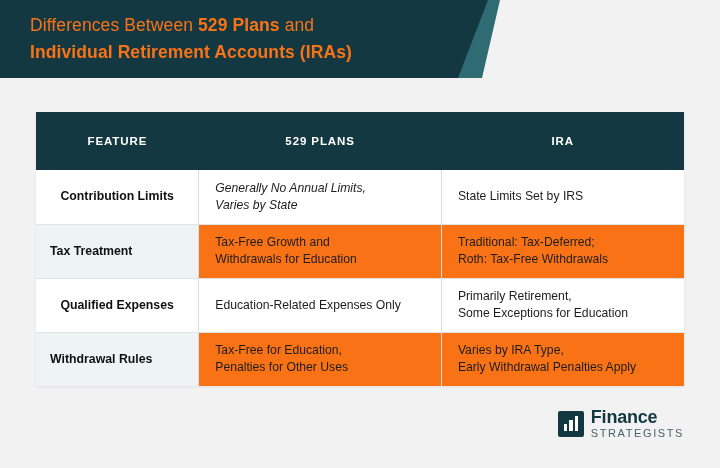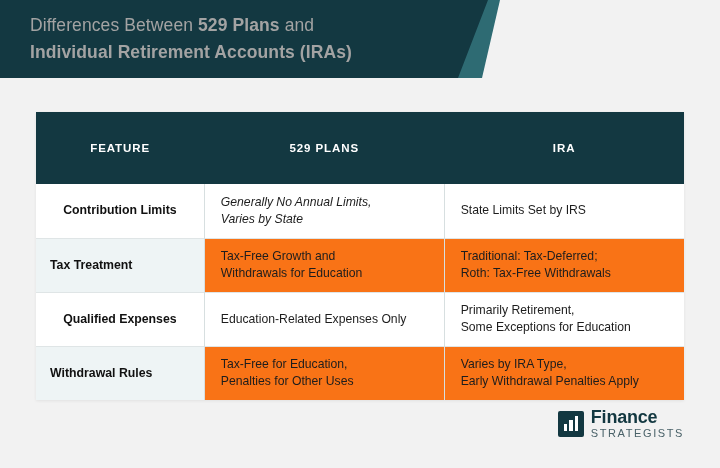--- a/index.html
+++ b/index.html
@@ -53,21 +53,21 @@
     top: 0;
     width: 262px;
     height: 78px;
     background: #f2f2f2;
   }
   .header-title {
     position: absolute;
     left: 30px;
     top: 12px;
     width: 430px;
-    color: #a3a3a3;
+    color: #f97316;
     font-size: 17.5px;
     line-height: 27px;
     font-weight: 400;
     letter-spacing: 0.1px;
   }
   .header-title b {
     font-weight: 700;
   }
   .title-line2 {
     font-weight: 700;
@@ -87,21 +87,21 @@
   .table {
     position: absolute;
     left: 36px;
     top: 112px;
     width: 648px;
     border-collapse: collapse;
     background: #ffffff;
     box-shadow: 0 1px 3px rgba(0,0,0,0.07);
   }
   .table th, .table td {
-    padding: 12px;
+    padding: 5px;
     vertical-align: middle;
     text-align: left;
   }
   .thead-row th {
     background: #133841;
     color: #ffffff;
     font-size: 11.5px;
     font-weight: 700;
     letter-spacing: 0.9px;
     height: 48px;

